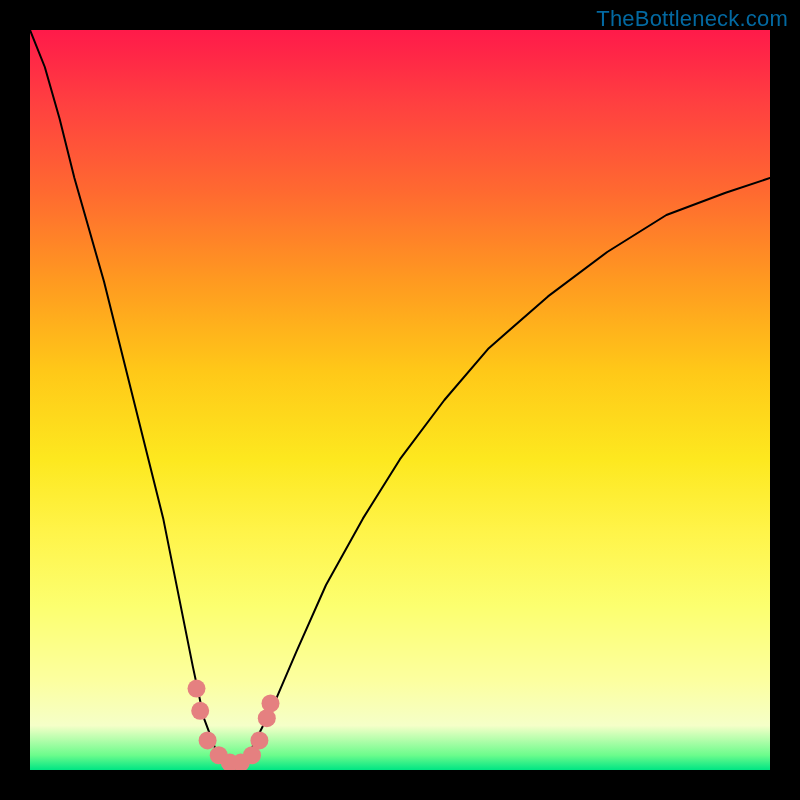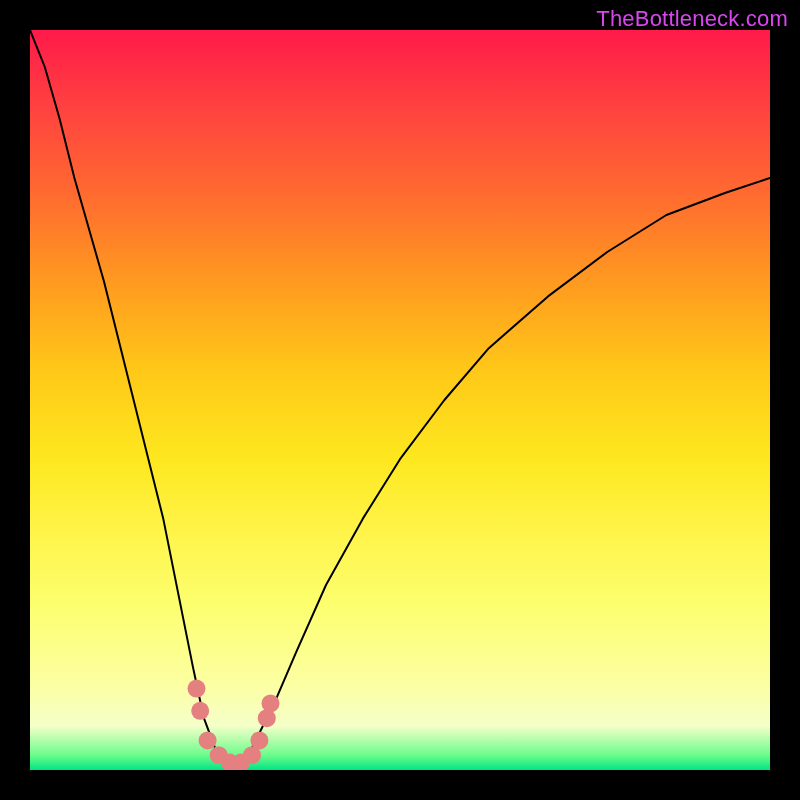--- a/index.html
+++ b/index.html
@@ -8,21 +8,21 @@
     width: 800px;
     height: 800px;
     background: #000;
     position: relative;
     font-family: Arial, sans-serif;
   }
   .watermark {
     position: absolute;
     top: 6px;
     right: 12px;
-    color: #d946ef;
+    color: #0369a1;
     font-size: 22px;
     letter-spacing: 0.2px;
     font-weight: 500;
     z-index: 10;
   }
   .frame {
     position: absolute;
     left: 30px;
     top: 30px;
     width: 740px;

